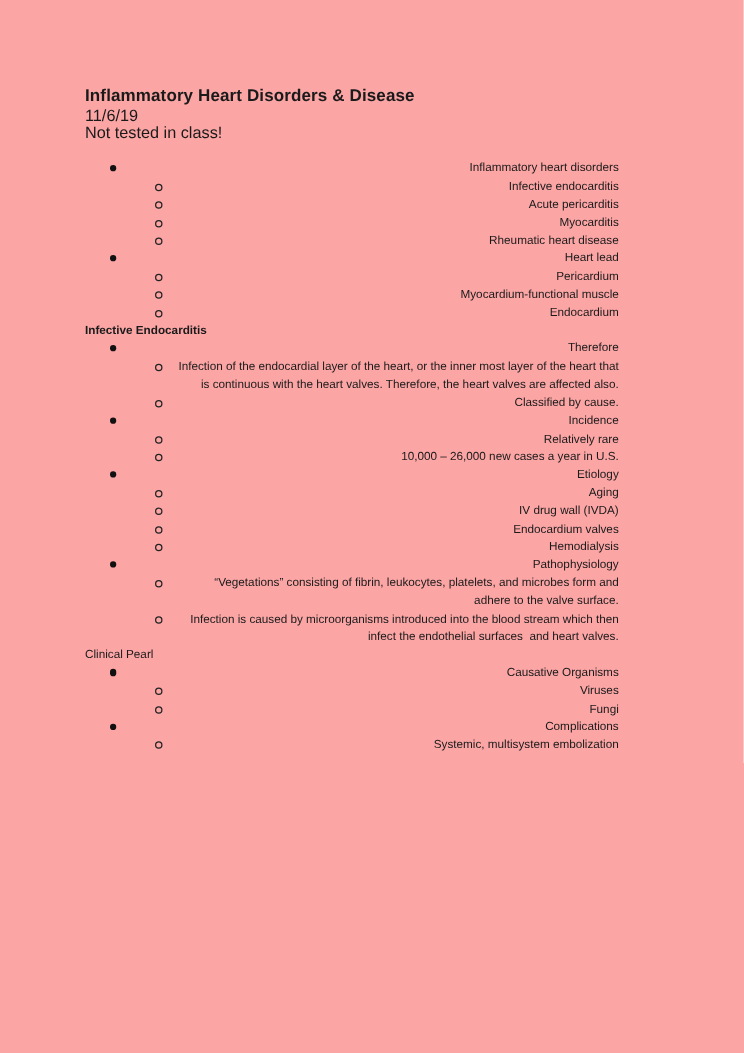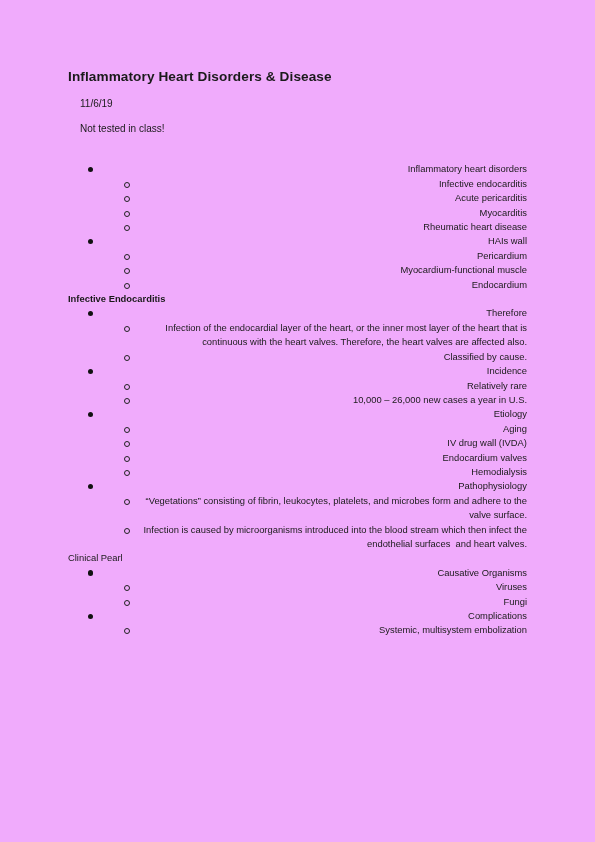--- a/index.html
+++ b/index.html
@@ -12,36 +12,36 @@
     width: 595px;
     height: 842px;
     font-family: "Liberation Sans", sans-serif;
     color: #1a1a1a;
     -webkit-font-smoothing: antialiased;
   }
   .page {
     position: relative;
     width: 595px;
     height: 842px;
-    background: #f0abfc;
+    background: #fca5a5;
     box-sizing: border-box;
-    padding: 68px 68px 0 68px;
+    padding: 68px 100px 0 68px;
     overflow: hidden;
   }
   .doc-title {
     font-size: 13.6px;
     font-weight: bold;
     letter-spacing: 0.1px;
     line-height: 17px;
     margin: 0 0 1px 0;
   }
   .meta-line {
-    font-size: 10px;
+    font-size: 13px;
     line-height: 13.2px;
-    margin: 12px;
+    margin: 0;
   }
   .spacer-block {
     height: 15px;
   }
   .section-heading {
     font-size: 9.4px;
     line-height: 14.4px;
     margin: 0;
     padding-left: 0;
   }
@@ -139,21 +139,21 @@
           <span class="txt">Myocarditis</span>
         </li>
         <li class="item">
           <span class="bullet"></span>
           <span class="txt">Rheumatic heart disease</span>
         </li>
       </ul>
     </li>
     <li class="item">
       <span class="bullet"></span>
-      <span class="txt">HAIs wall</span>
+      <span class="txt">Heart lead</span>
       <ul class="lvl lvl2">
         <li class="item">
           <span class="bullet"></span>
           <span class="txt">Pericardium</span>
         </li>
         <li class="item">
           <span class="bullet"></span>
           <span class="txt">Myocardium-functional muscle</span>
         </li>
         <li class="item">

